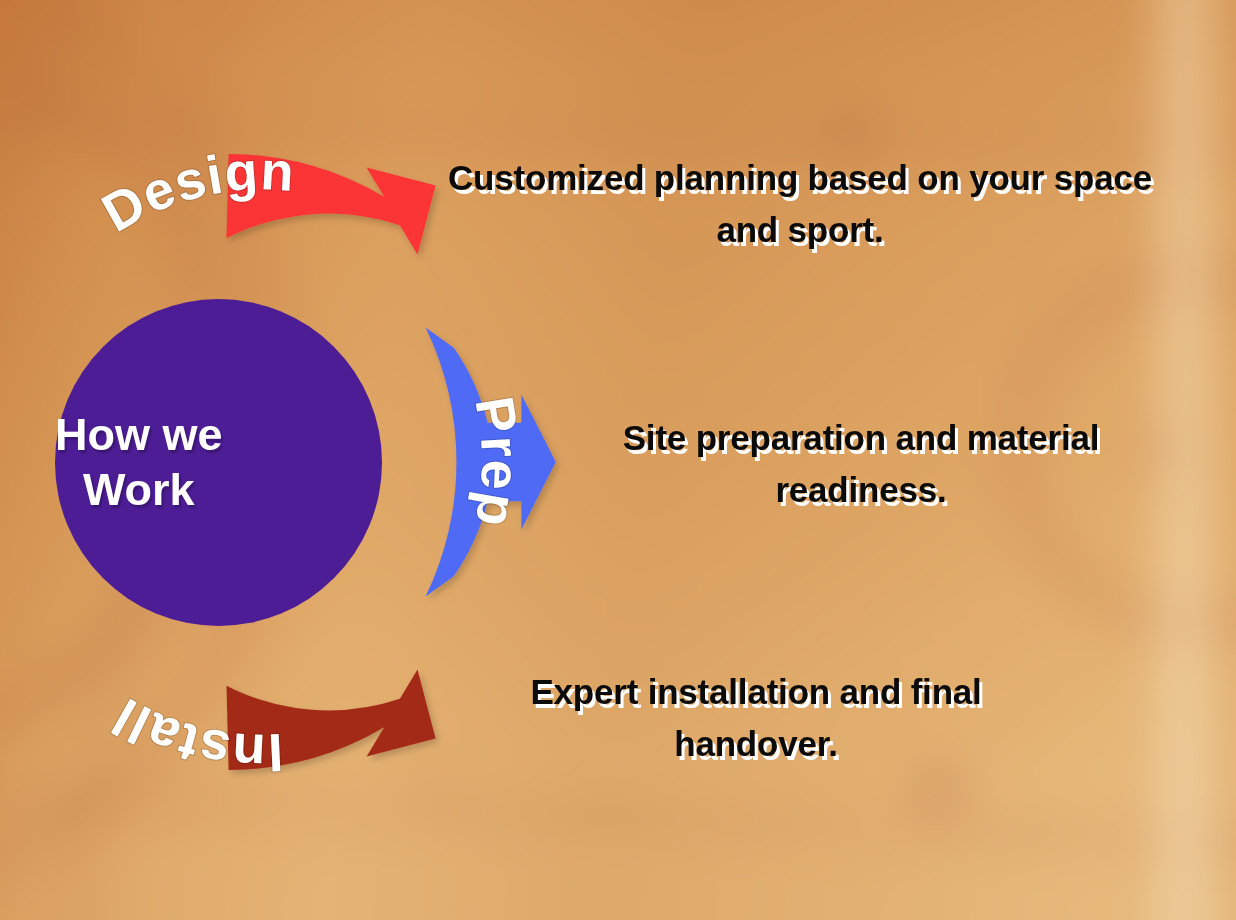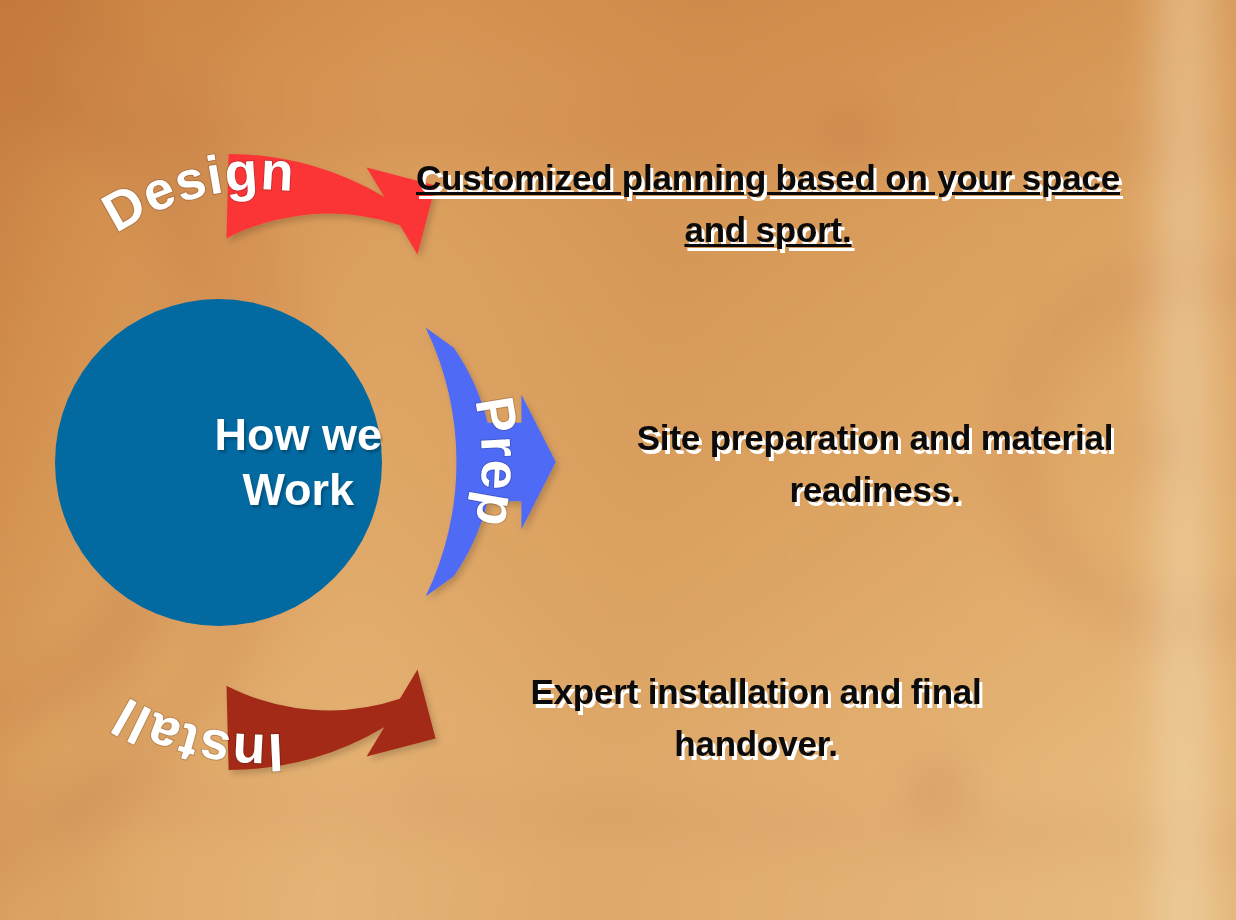--- a/index.html
+++ b/index.html
@@ -91,24 +91,24 @@
     font-size: 54px;
     letter-spacing: 1px;
   }
 
   
   #hub {
     position: absolute;
     left: 55px; top: 299px;
     width: 327px; height: 327px;
     border-radius: 50%;
-    background: #0369a1;
+    background: #4c1d95;
     display: flex;
     align-items: center;
-    justify-content: flex-end;
+    justify-content: flex-start;
   }
   #hub-label {
     color: #ffffff;
     font-weight: bold;
     font-size: 45px;
     line-height: 1.22;
     text-align: center;
     white-space: pre-line;
     text-shadow: 2px 3px 2px rgba(0,0,0,.22);
   }
@@ -117,22 +117,22 @@
   .desc {
     position: absolute;
     color: #0b0b0b;
     font-weight: bold;
     font-size: 35px;
     line-height: 1.49;
     text-align: center;
     text-shadow: 3px 4px 0 #ffffff;
     letter-spacing: -.2px;
   }
-  #desc-design { left: 413px; top: 152px;  width: 710px; text-decoration: underline; }
-  #desc-prep   { left: 625px; top: 412px;  width: 500px; }
+  #desc-design { left: 445px; top: 152px;  width: 710px; }
+  #desc-prep   { left: 611px; top: 412px;  width: 500px; }
   #desc-install{ left: 470px; top: 666px;  width: 572px; }
 </style>
 </head>
 <body>
 
 <div id="stage">
 
   <div id="bg-wrap">
     <div id="bg"></div>
   </div>

